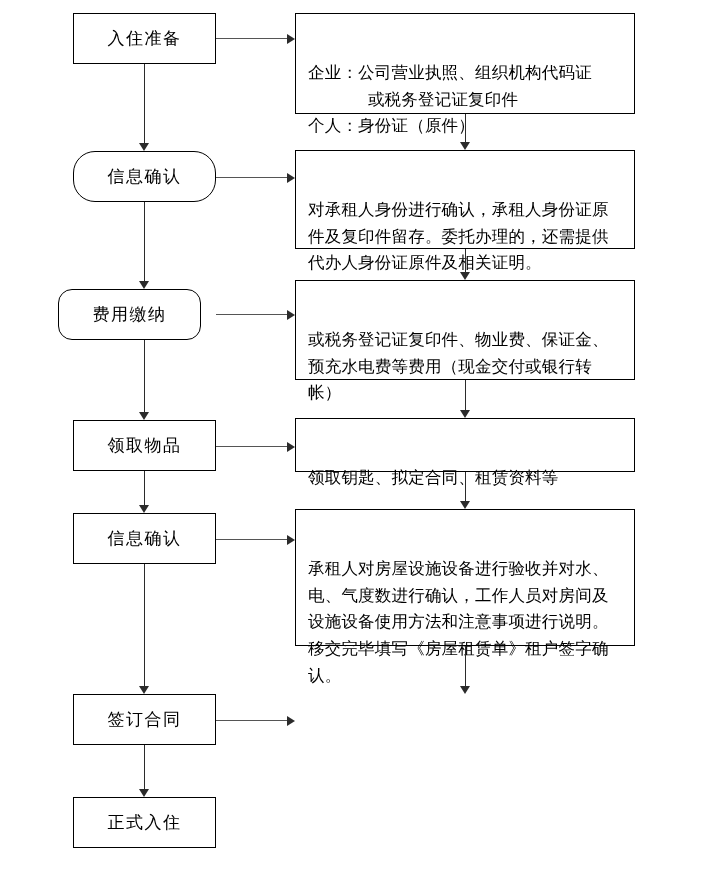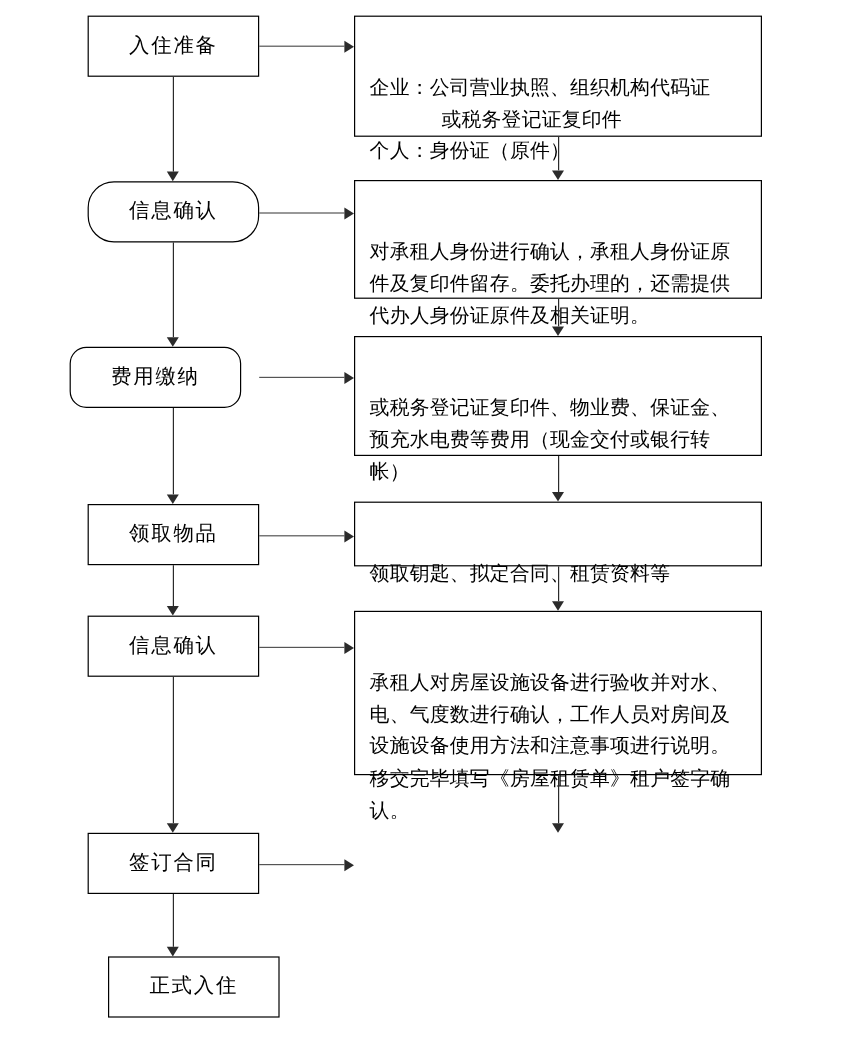--- a/index.html
+++ b/index.html
@@ -89,21 +89,21 @@
   </div>
 
   <div class="box stage" style="left:73px;top:513px;width:143px;height:51px;">
     <span class="txt">信息确认</span>
   </div>
 
   <div class="box stage" style="left:73px;top:694px;width:143px;height:51px;">
     <span class="txt">签订合同</span>
   </div>
 
-  <div class="box stage" style="left:90px;top:797px;width:143px;height:51px;text-align:center;">
+  <div class="box stage" style="left:73px;top:797px;width:143px;height:51px;text-align:center;">
     <span class="txt">正式入住</span>
   </div>
 
   <div class="box detail" style="left:295px;top:13px;width:340px;height:101px;">
     <span class="txt">企业：公司营业执照、组织机构代码证
            或税务登记证复印件
 个人：身份证（原件）</span>
   </div>
 
   <div class="box detail" style="left:295px;top:150px;width:340px;height:99px;">

